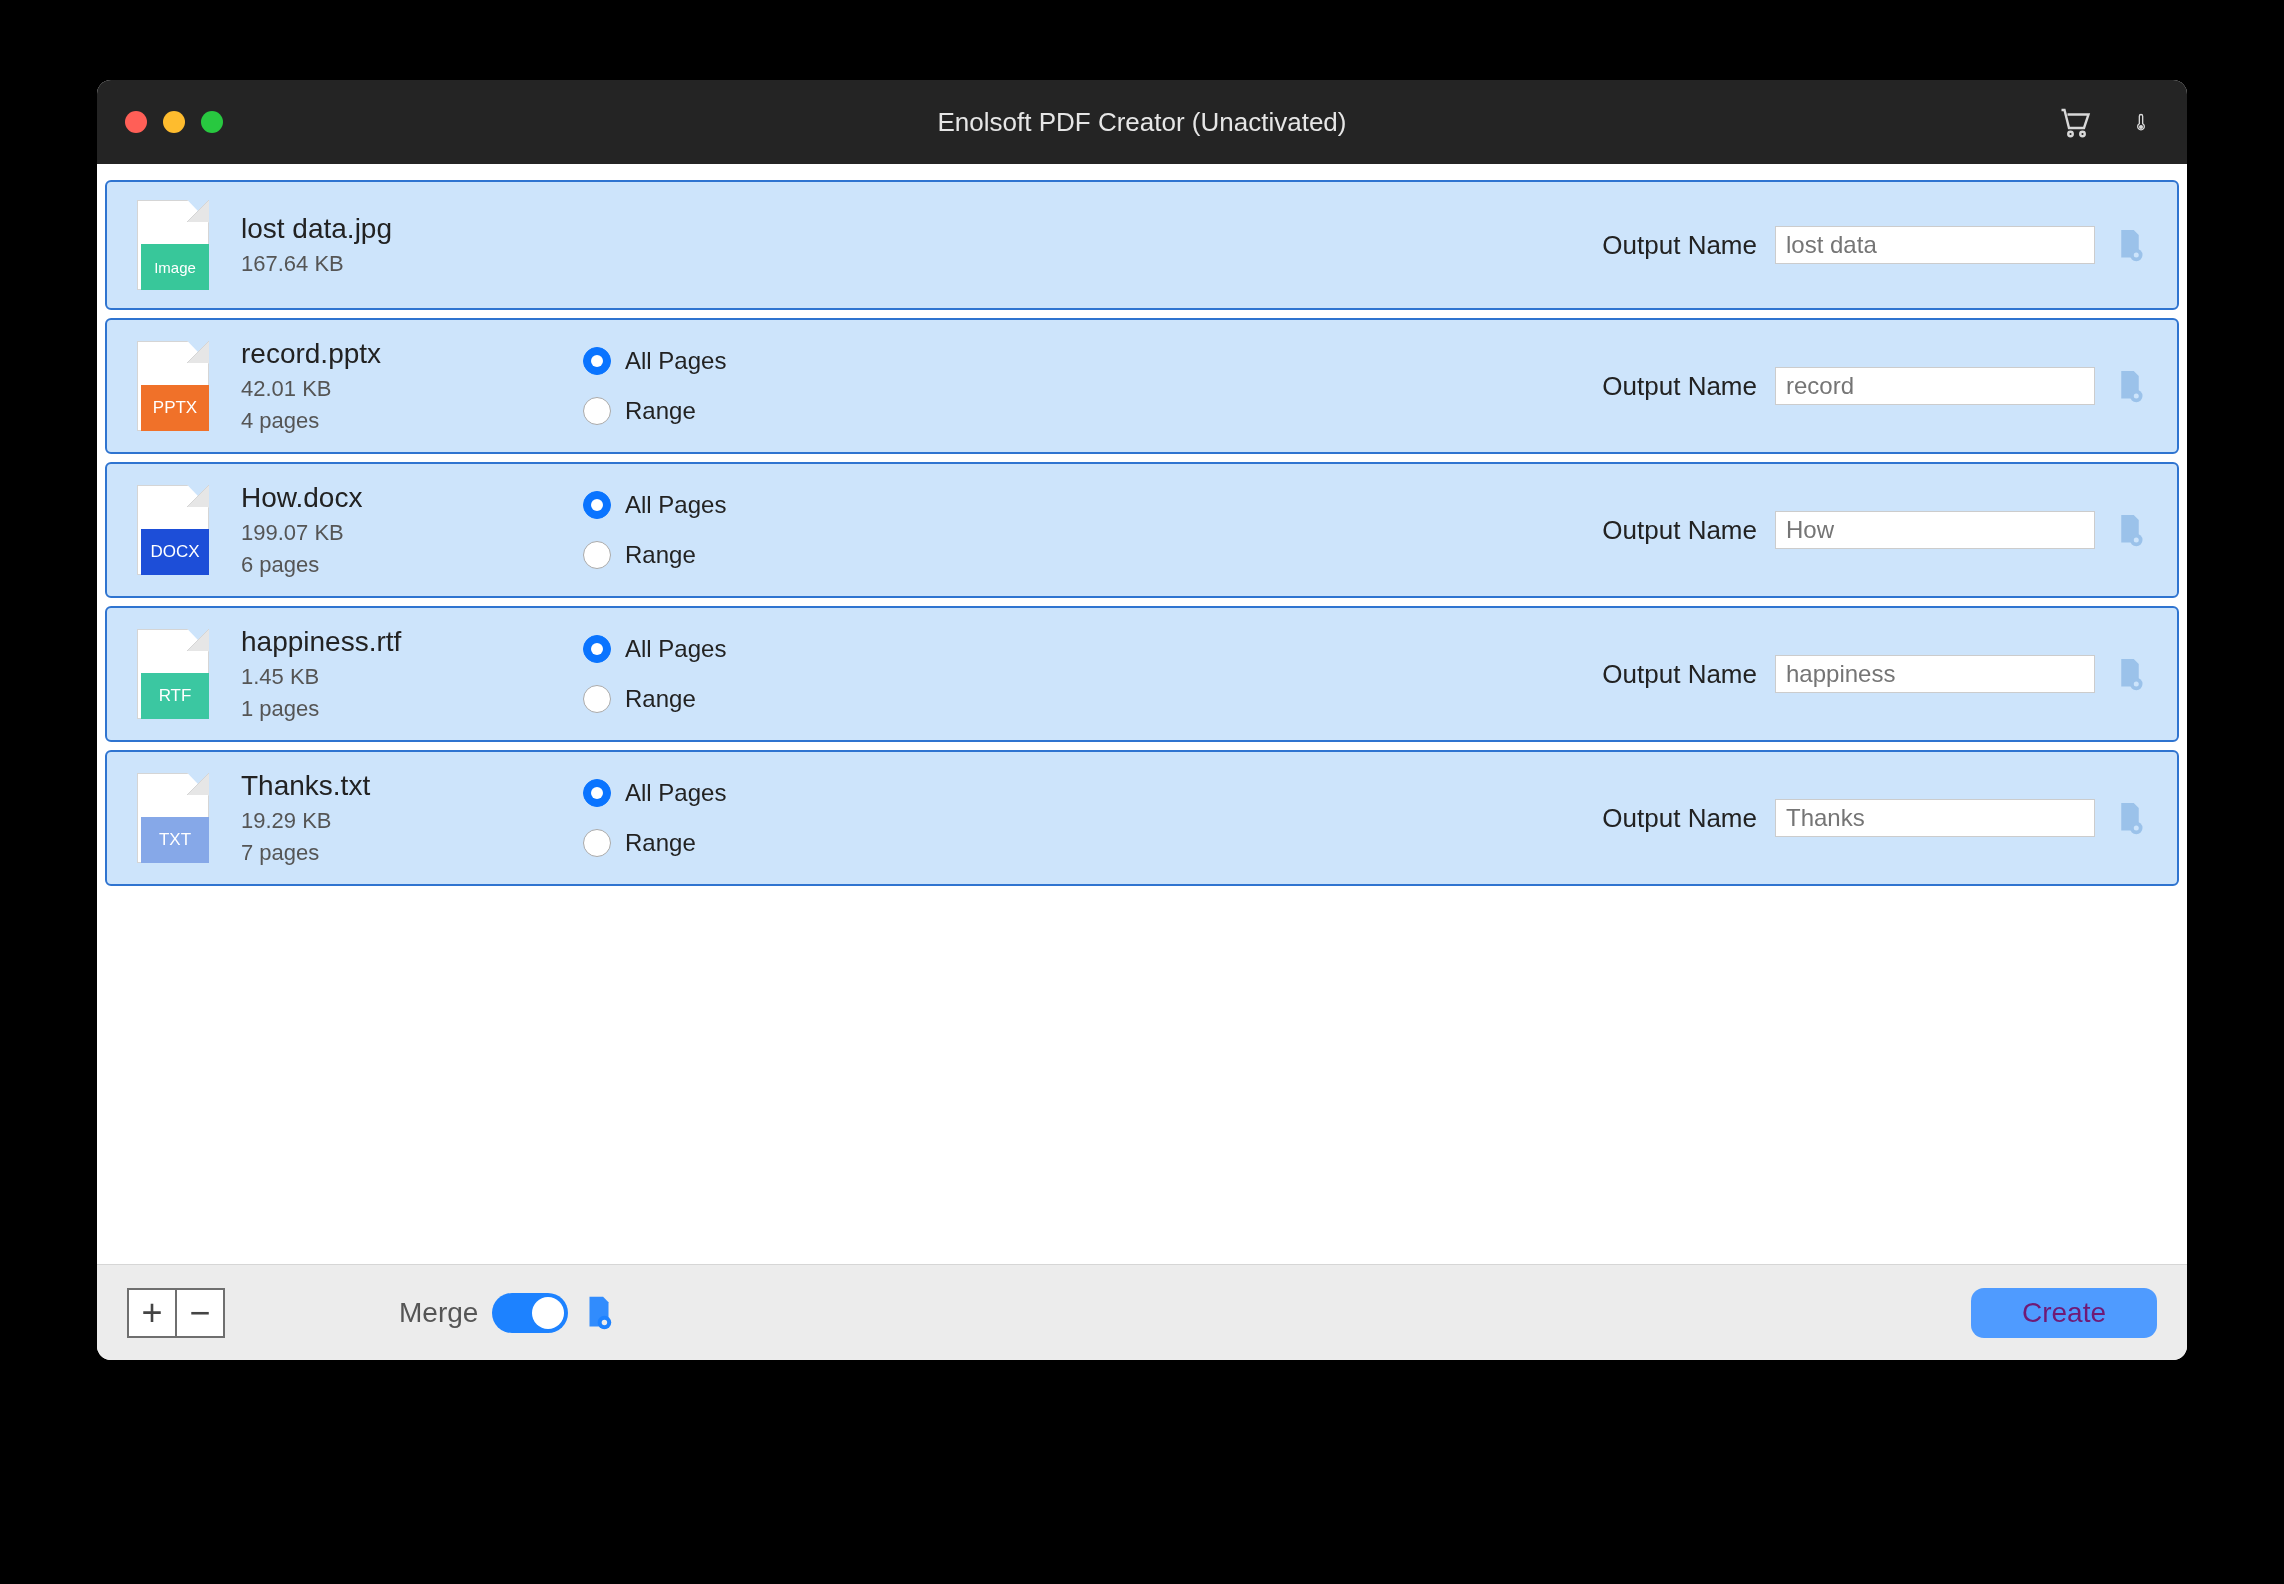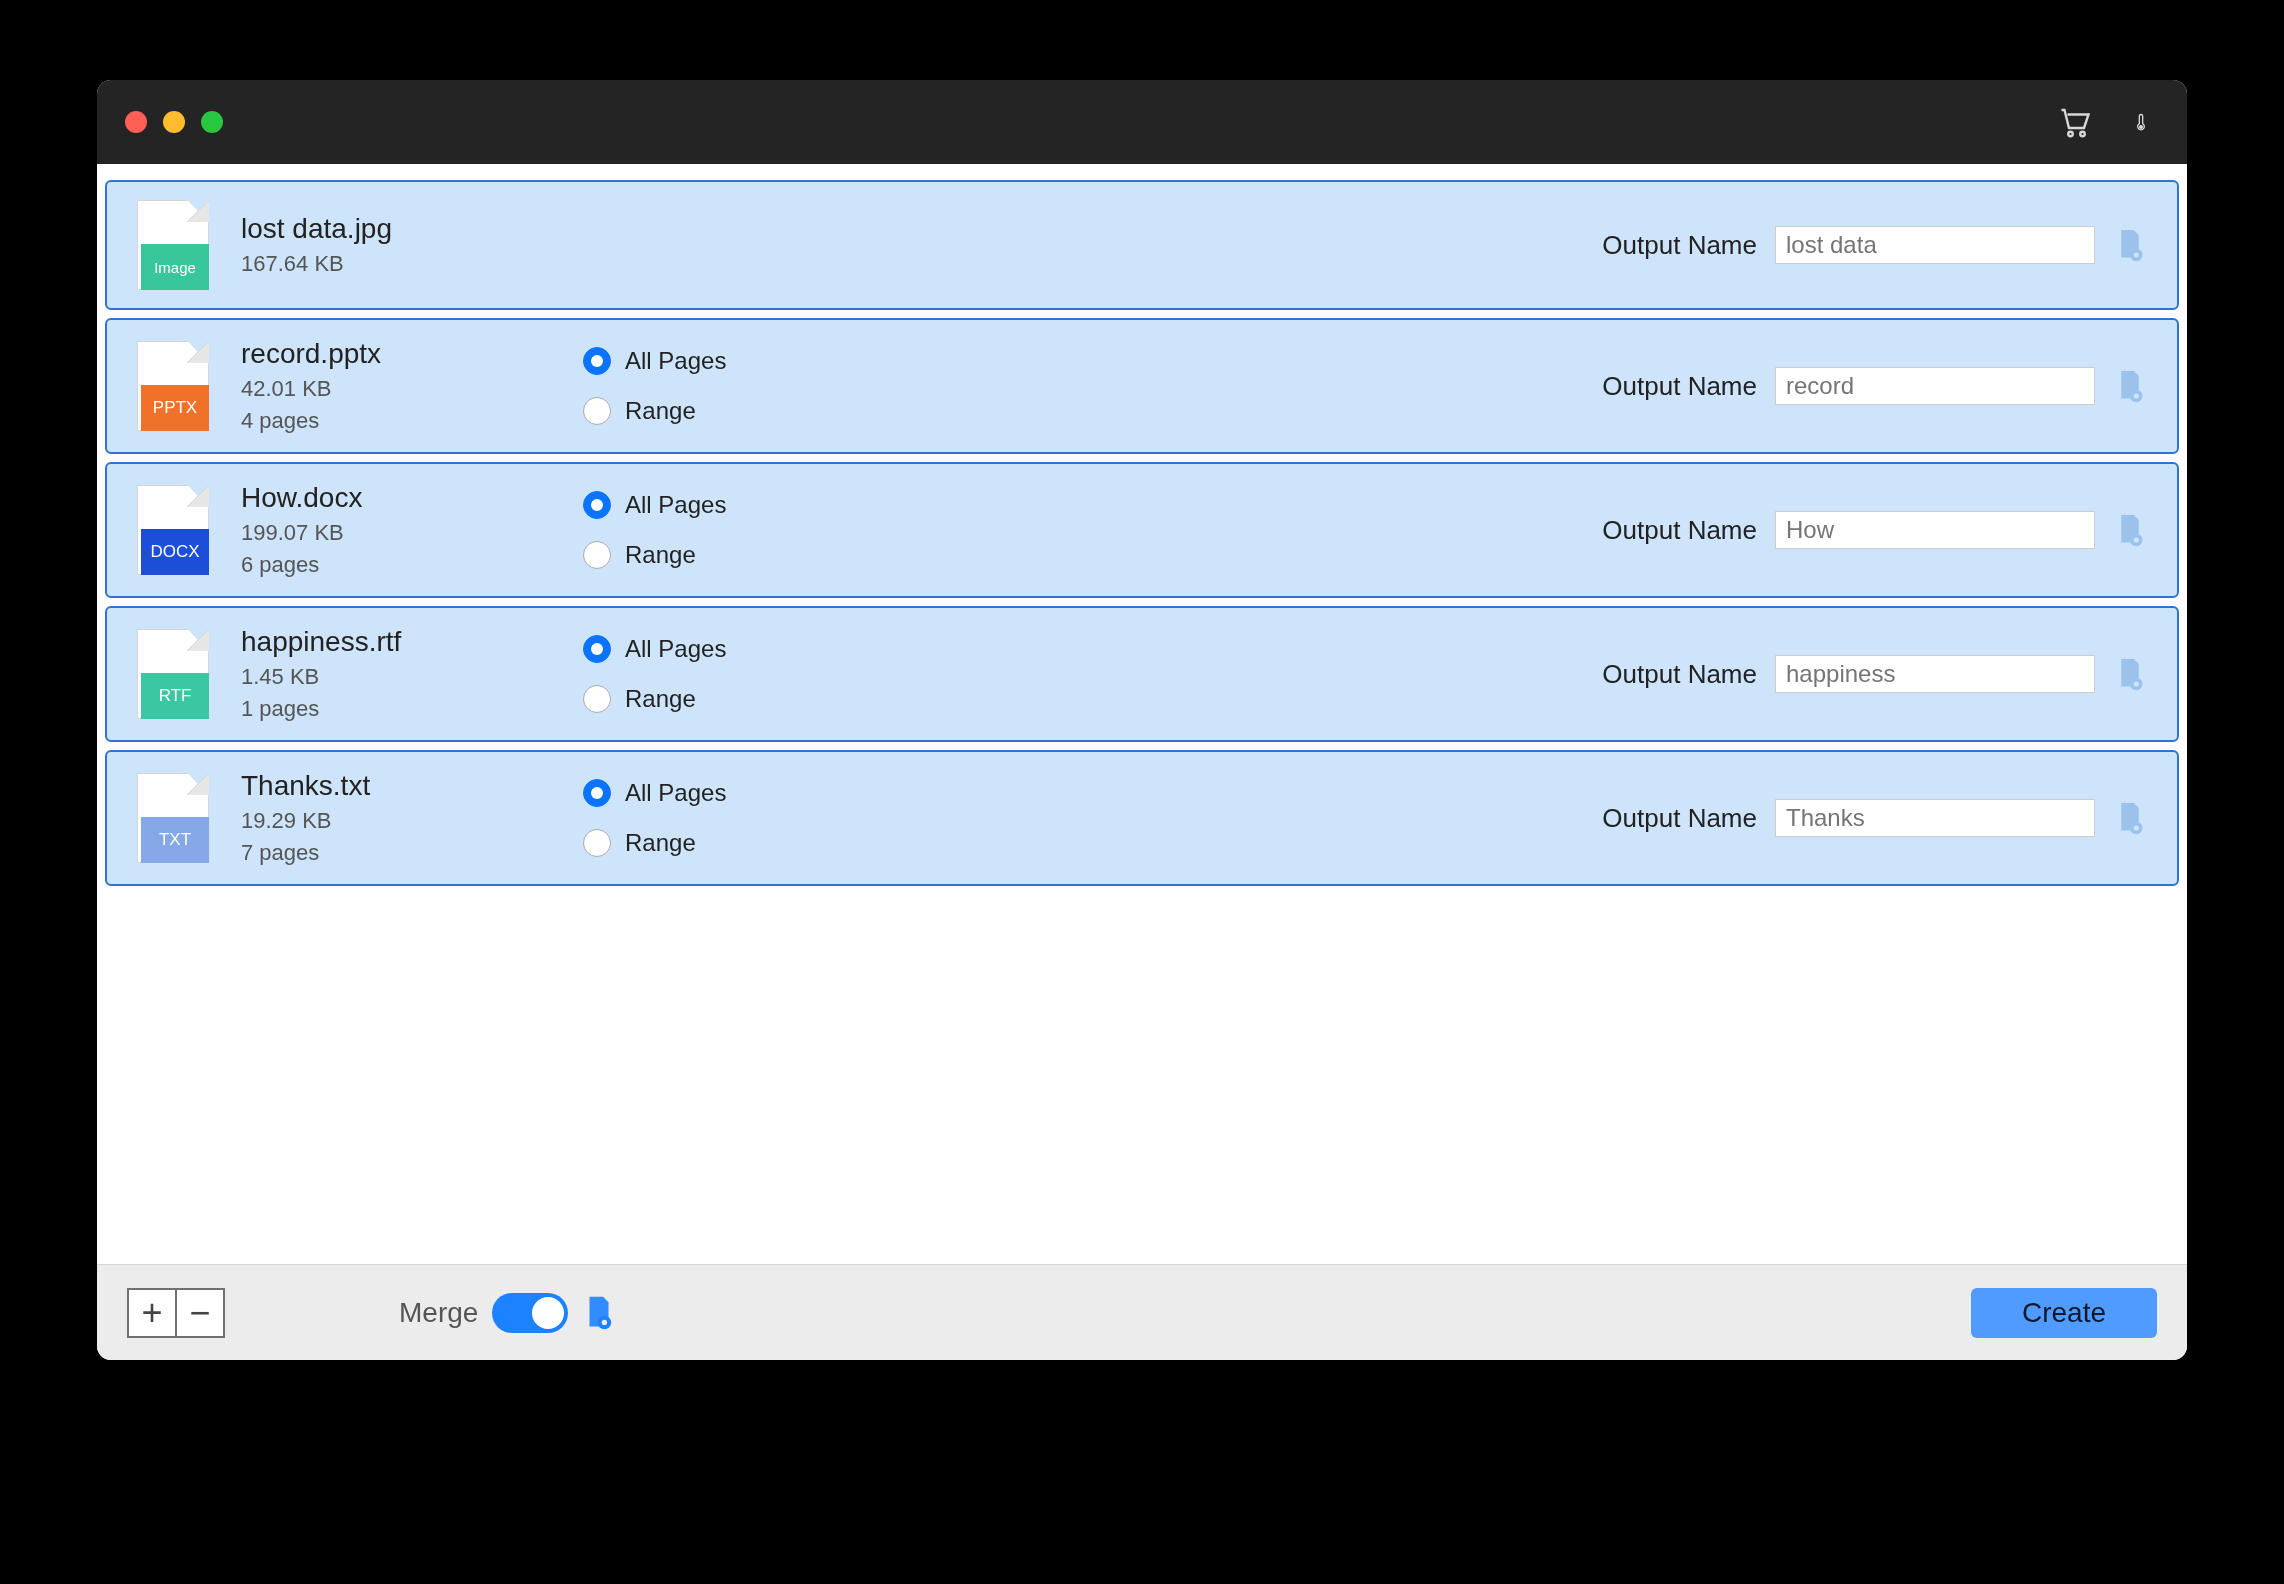--- a/index.html
+++ b/index.html
@@ -149,36 +149,37 @@
   }
   .toggle::after {
     content: ""; position: absolute; right: 4px; top: 4px;
     width: 32px; height: 32px; border-radius: 50%; background: #fff;
   }
   .merge-gear { color: #1d82ff; width: 34px; height: 38px; display:flex; align-items:center; justify-content:center; }
 
   .create-btn {
     margin-left: auto;
     width: 186px; height: 50px;
-    background: #4f9bff; color: #0f172a;
-    font-size: 28px; border: none; border-radius: 6px;
+    background: #4f9bff; color: #701a75;
+    font-size: 28px; border: none; border-radius: 13px;
     display: flex; align-items: center; justify-content: center;
   }
 </style>
 </head>
 <body>
 
 <div class="window">
 
   <div class="titlebar">
     <div class="traffic-lights">
       <div class="tl red"></div>
       <div class="tl yellow"></div>
       <div class="tl green"></div>
     </div>
+    <div class="title">Enolsoft PDF Creator (Unactivated)</div>
     <div class="tb-right">
       <div class="tb-icon">
         <svg viewBox="0 0 24 24" width="36" height="36" fill="none" stroke="currentColor" stroke-width="1.6">
           <path d="M3 4h2l3 12h10l3-9H7"></path>
             <circle cx="9" cy="20" r="1.5"></circle>
             <circle cx="17" cy="20" r="1.5"></circle>
         </svg>
       </div>
       <div class="tb-icon">
         <svg viewBox="0 0 24 24" width="20" height="36" fill="none" stroke="currentColor" stroke-width="1.6">

